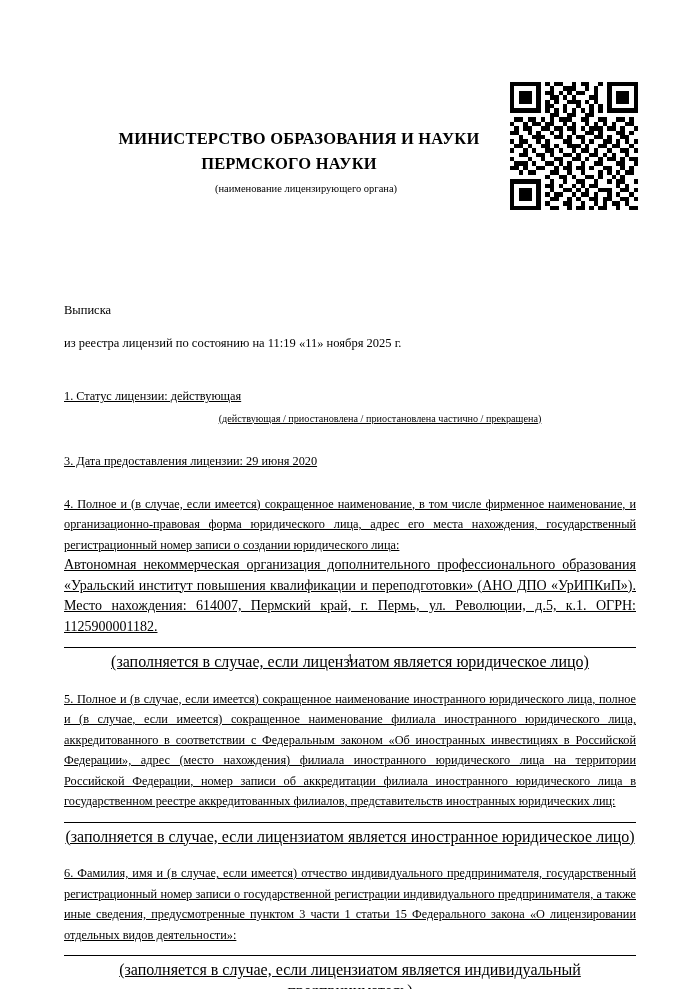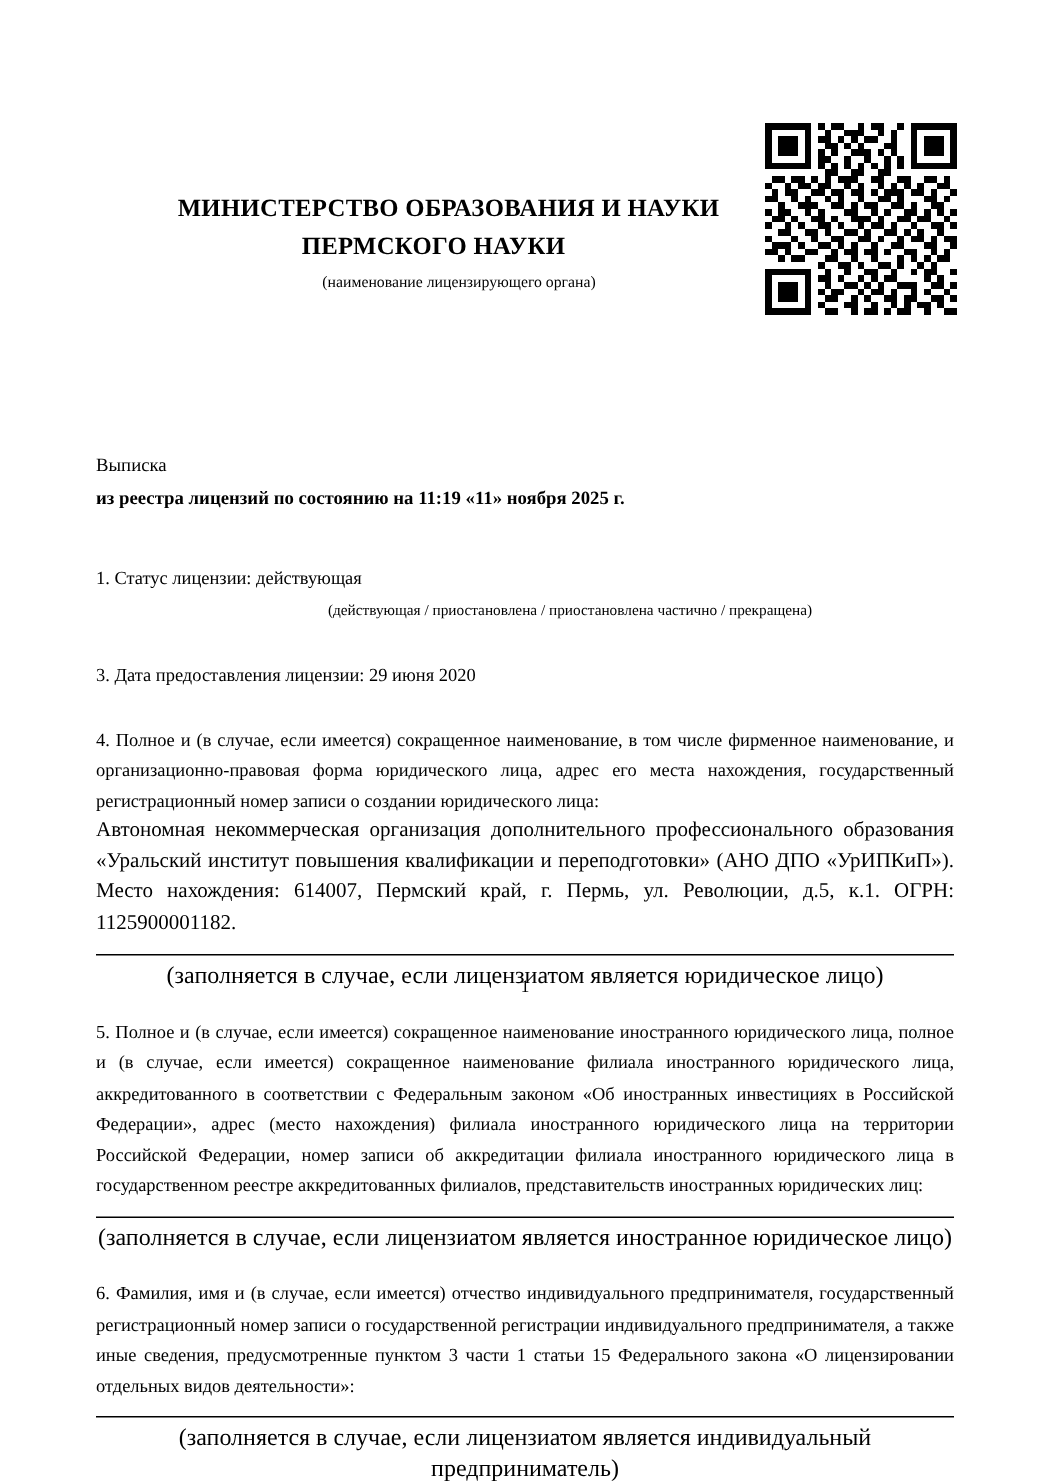--- a/index.html
+++ b/index.html
@@ -57,26 +57,27 @@
     position: absolute;
     top: 300px;
     left: 64px;
     width: 572px;
   }
   .doc-kind {
     text-align: left;
     font-size: 12.5px;
     line-height: 21px;
   }
-  .doc-kind .l2 { margin-top: 1px; font-weight: bold; }
+  .doc-kind .l2 { margin-top: 12px; }
   .section {
     font-size: 12.3px;
     line-height: 20.5px;
     text-align: justify;
     text-justify: inter-word;
+    text-decoration: underline;
   }
   .sec-gap { margin-top: 22px; }
   .sec-gap-sm { margin-top: 16px; }
   .note {
     text-align: center;
     font-size: 16px;
     margin-top: 4px;
   }
   .note-indent {
     text-align: center;

